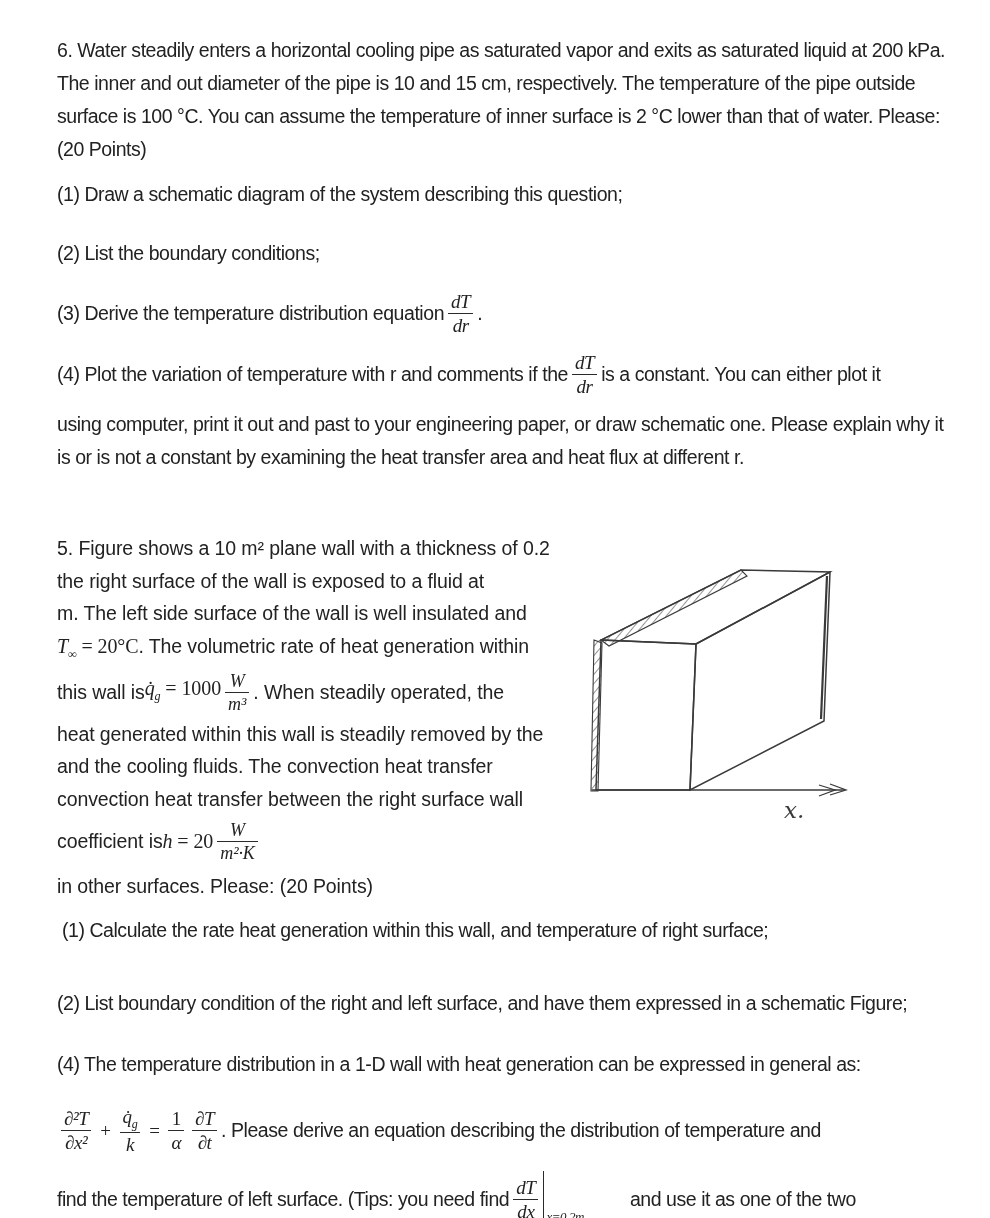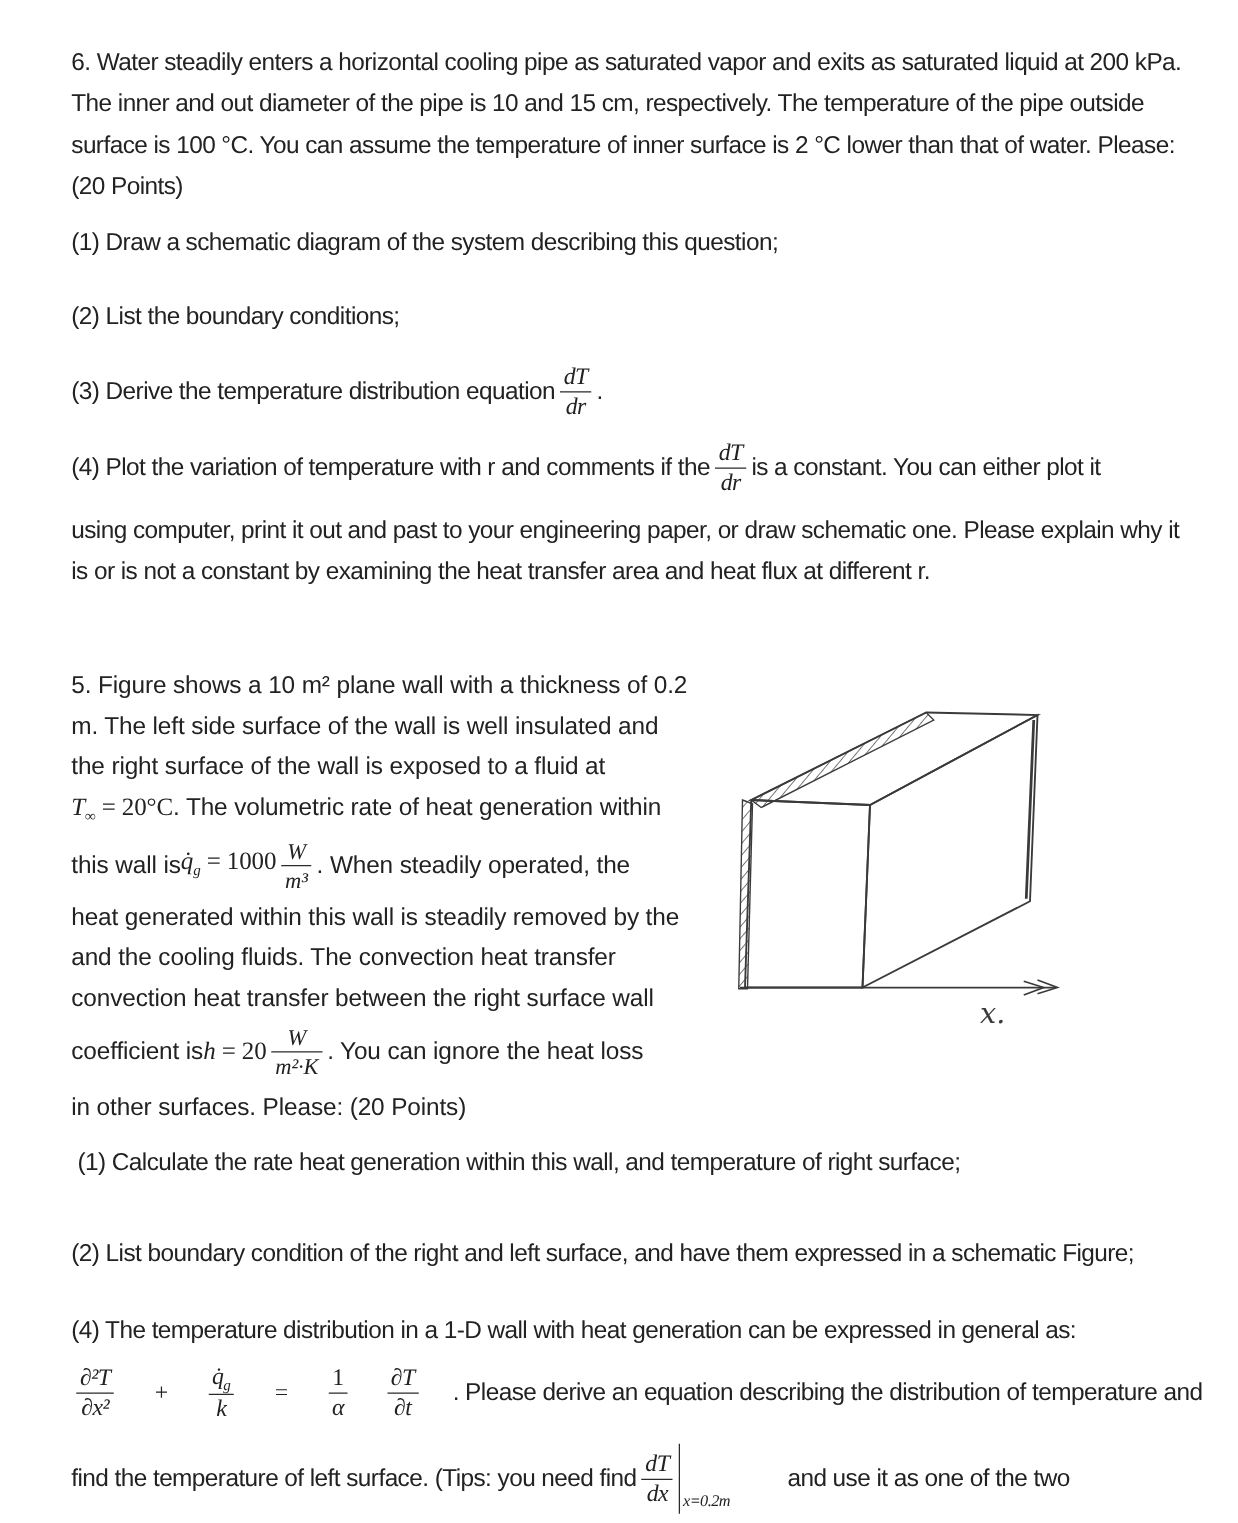--- a/index.html
+++ b/index.html
@@ -49,21 +49,21 @@
   .q5left  { width: 503px; }
   .q5line  { height: 32.5px; white-space: nowrap; }
   .q5line.tallA { height: 37px; }
   .q5line.tallB { height: 51px; display: flex; align-items: center; white-space: nowrap; }
   .q5line.last  { height: 36px; padding-top: 4px; }
   .q5fig   { width: 350px; height: 320px; margin-left: -4px; }
 
   .q5item1 { margin-top: 12px; padding-left: 5px; }
   .q5item2 { margin-top: 40px; }
   .q5item3 { margin-top: 28px; }
-  .q5pde   { margin-top: 2px; min-height: 62px; display: flex; align-items: center; justify-content: space-between; }
+  .q5pde   { margin-top: 18px; min-height: 62px; display: flex; align-items: center; }
   .q5tips  { margin-top: 6px; min-height: 64px; display: flex; align-items: center; }
   .gapword { margin-left: 46px; }
 </style>
 </head>
 <body>
 
 <div class="page">
   <div class="content">
 
     <section>
@@ -92,22 +92,22 @@
       </div>
 
       <p class="cond q6cont">using computer, print it out and past to your engineering paper, or draw schematic one. Please explain why it is or is not a constant by examining the heat transfer area and heat flux at different r.</p>
     </section>
 
     <section>
       <div class="q5row">
 
         <div class="q5left norm">
           <div class="q5line">5. Figure shows a 10 m² plane wall with a thickness of 0.2</div>
+          <div class="q5line">the right surface of the wall is exposed to a fluid at</div>
           <div class="q5line">m. The left side surface of the wall is well insulated and</div>
-          <div class="q5line">the right surface of the wall is exposed to a fluid at</div>
 
           <div class="q5line tallA">
             <span class="mser"><i>T</i><sub class="msub">∞</sub><span> = 20°C</span></span><span>. The volumetric rate of heat generation within</span>
           </div>
 
           <div class="q5line tallB">
             <span>this wall is  </span>
             <span class="mser"><i>q̇</i><sub class="msub">g</sub><span> = 1000</span></span>
             <span class="frac">
               <span class="fn"><i>W</i></span>
@@ -120,21 +120,20 @@
           <div class="q5line">and the cooling fluids. The convection heat transfer</div>
           <div class="q5line">convection heat transfer between the right surface wall</div>
 
           <div class="q5line tallB">
             <span>coefficient is </span>
             <span class="mser"><i>h</i><span> = 20</span></span>
             <span class="frac">
               <span class="fn"><i>W</i></span>
               <span class="fd"><i>m²·K</i></span>
             </span>
-            <span>. You can ignore the heat loss</span>
           </div>
 
           <div class="q5line last">in other surfaces. Please: (20 Points)</div>
         </div>
 
         <svg class="q5fig" viewBox="0 0 350 320" aria-hidden="true">
           <defs>
             <pattern id="hatch" patternUnits="userSpaceOnUse" width="6" height="6" patternTransform="rotate(40)">
               <line x1="0" y1="0" x2="0" y2="6" stroke="#3a3a3a" stroke-width="1.1"></line>
             </pattern>

